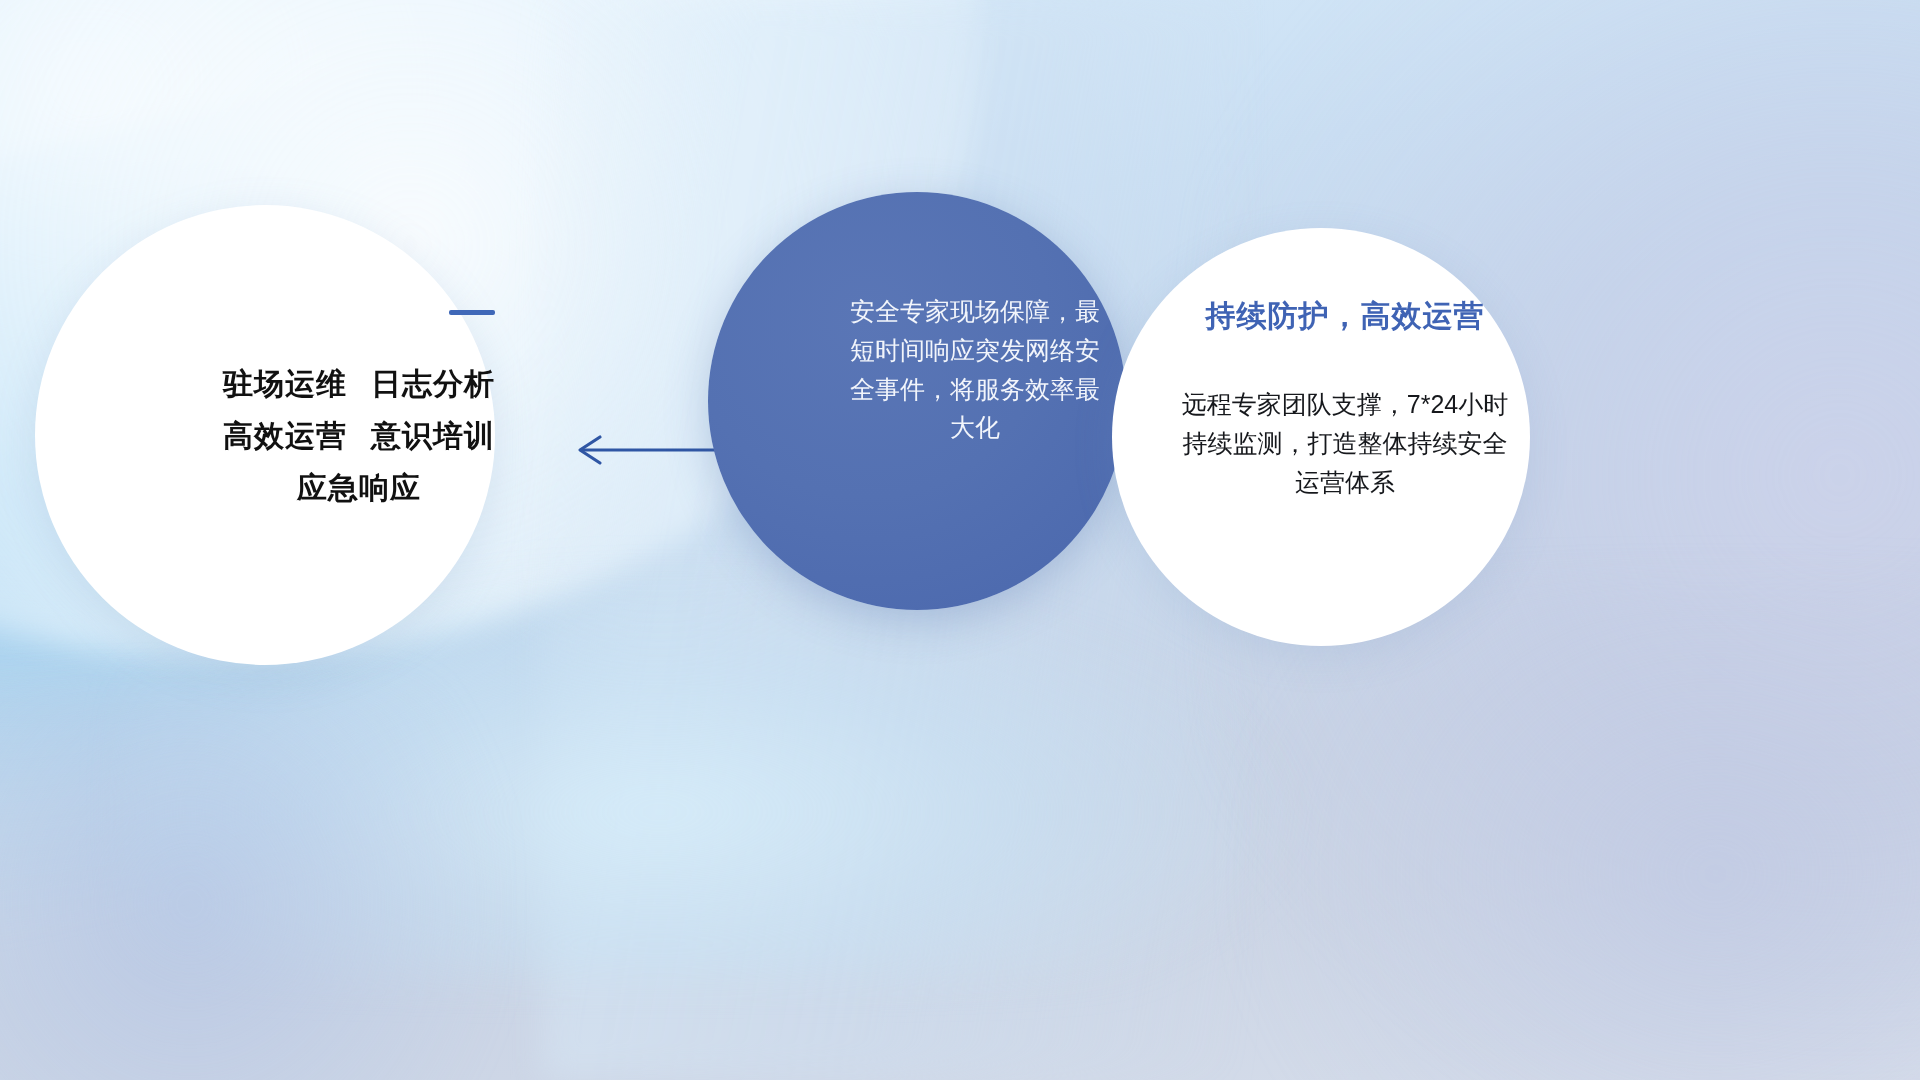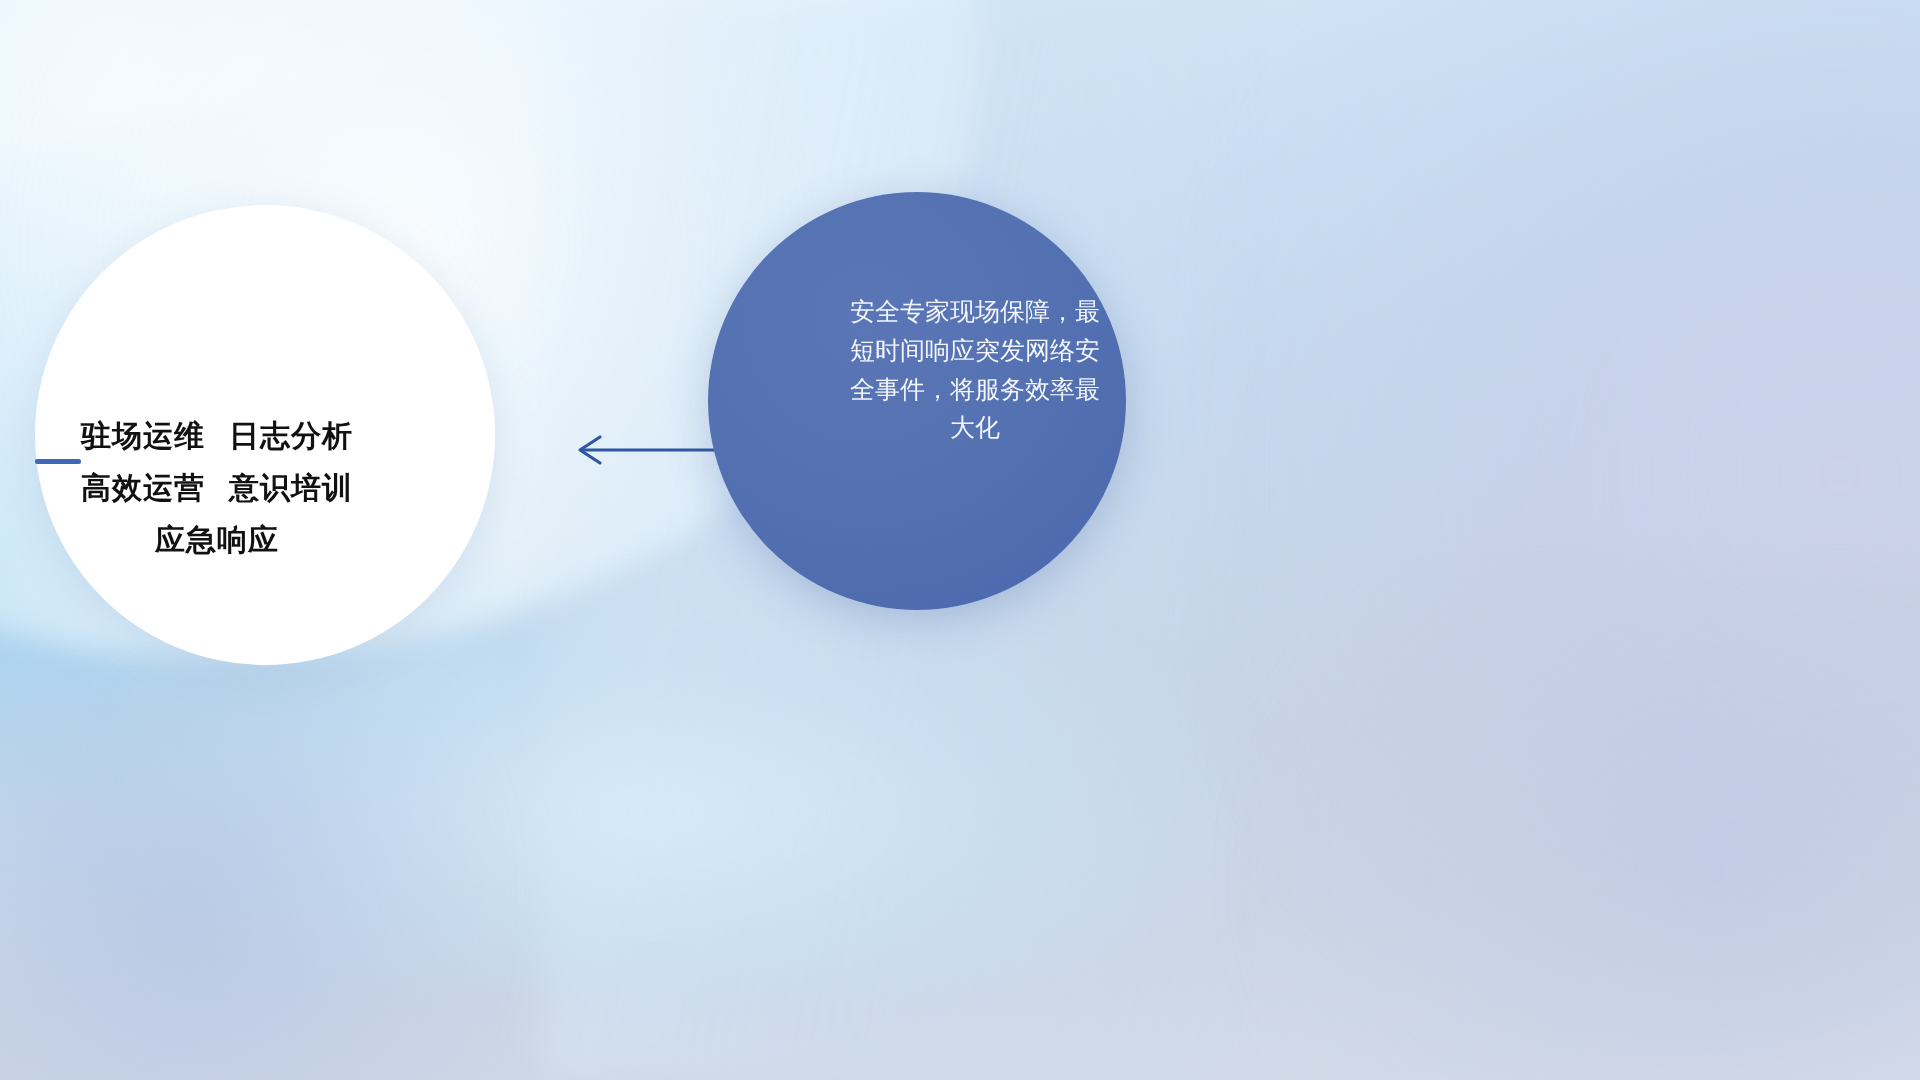--- a/index.html
+++ b/index.html
@@ -156,22 +156,22 @@
   }
 
   .circle-left {
     left: 35px;
     top: 205px;
     width: 460px;
     height: 460px;
     background: #ffffff;
     box-shadow: 0 10px 40px rgba(120,150,190,0.18);
     display: flex;
-    flex-direction: row;
-    align-items: center;
+    flex-direction: column;
+    align-items: flex-end;
     justify-content: flex-start;
     padding-top: 105px;
   }
   .left-dash {
     width: 46px;
     height: 5px;
     background: #3f68b8;
     border-radius: 2px;
     margin-bottom: 52px;
   }
@@ -288,14 +288,18 @@
       <div class="left-line">
         <span>应急响应</span>
       </div>
     </div>
   </div>
 
   <div class="circle circle-mid">
     <div class="mid-body">安全专家现场保障，最短时间响应突发网络安全事件，将服务效率最大化</div>
   </div>
 
+  <div class="circle circle-right">
+    <div class="right-title">持续防护，高效运营</div>
+    <div class="right-body">远程专家团队支撑，7*24小时持续监测，打造整体持续安全运营体系</div>
+  </div>
 
 </div>
 
 </body></html>

